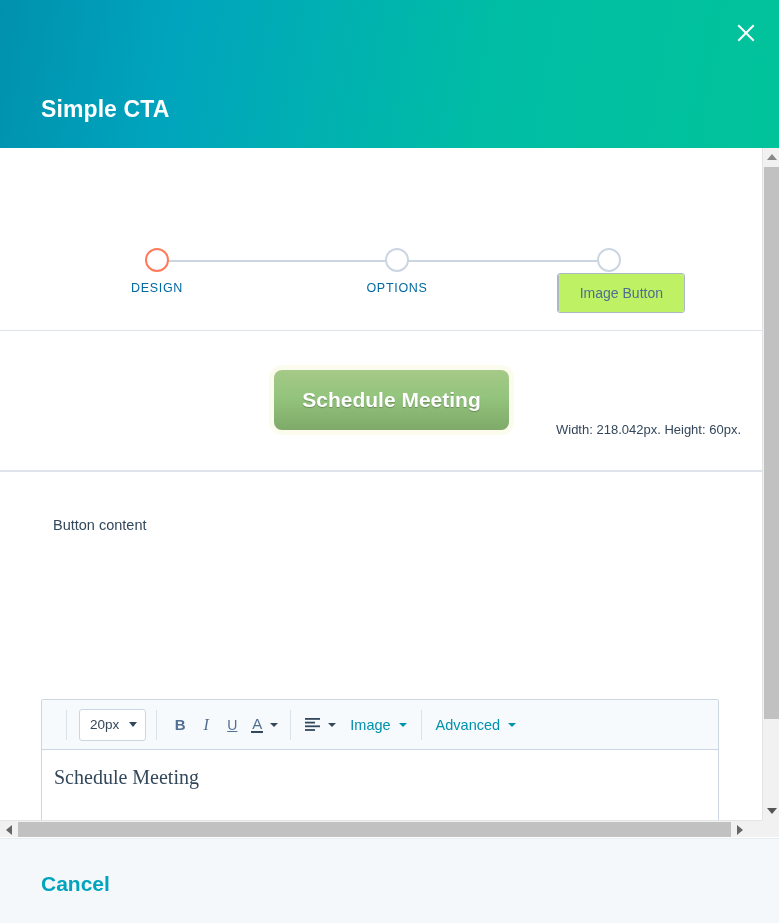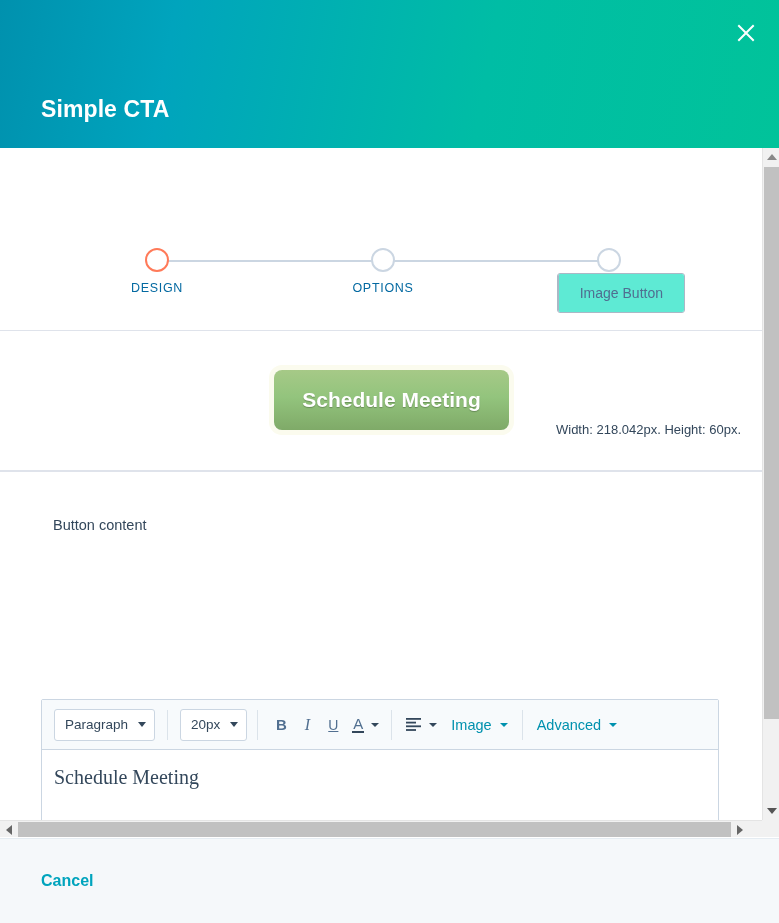--- a/index.html
+++ b/index.html
@@ -62,35 +62,35 @@
     background: #ffffff; border: 2px solid #cbd6e2;
     margin: 0 auto;
   }
   .step.active .dot { border-color: #ff7a59; }
   .step .lbl {
     margin-top: 9px;
     font-size: 12.5px; letter-spacing: .7px;
     color: #0369a1;
   }
   .step-1 { left: 157px; }
-  .step-2 { left: 383px; }
+  .step-2 { left: 397px; }
   .step-3 { left: 609px; }
 
   
   .toggle-group {
     position: absolute; right: 94px; top: 125px;
     display: flex;
     border-radius: 3px; overflow: hidden;
     border: 1px solid #aab8c6;
   }
   .toggle-btn {
     height: 38px; padding: 0 21px;
     display: flex; align-items: center; justify-content: center;
     font-size: 14px; color: #506e91;
-    background: #5eead4; cursor: pointer;
+    background: #bef264; cursor: pointer;
     border: none;
     font-family: "Liberation Sans", sans-serif;
   }
   .toggle-btn.selected { background: #ccd6e0; color: #4f6f8f; }
   .toggle-sep { width: 1px; background: #aab8c6; }
 
   .divider {
     position: absolute; left: 0; width: 762px; height: 1px;
     background: #dfe3eb;
   }
@@ -250,21 +250,21 @@
 
   
   .footer {
     position: absolute; left: 0; top: 838px;
     width: 779px; height: 85px;
     background: #f5f8fa;
     border-top: 1px solid #e5ecf2;
   }
   .cancel-link {
     position: absolute; left: 41px; top: 33px;
-    font-size: 16px; font-weight: bold; color: #00a4bd; cursor: pointer;
+    font-size: 21px; font-weight: bold; color: #00a4bd; cursor: pointer;
   }
   .next-btn {
     position: absolute; right: 39px; top: 22px;
     width: 108px; height: 45px;
     background: #ff7a59; border: none; border-radius: 3px;
     color: #ffffff; font-size: 16px;
     font-family: "Liberation Sans", sans-serif;
     display: flex; align-items: center; justify-content: center; gap: 6px;
     cursor: pointer;
   }
@@ -317,24 +317,20 @@
 
     <div class="divider thick"></div>
 
     <div class="form-area">
 
       <div class="field-label lbl-button-content">Button content</div>
 
       <div class="editor">
         <div class="editor-toolbar">
 
-          <div class="tb-select paragraph">
-            <span>Paragraph</span>
-            <span class="caret"></span>
-          </div>
 
           <div class="tb-sep"></div>
 
           <div class="tb-select">
             <span>20px</span>
             <span class="caret"></span>
           </div>
 
           <div class="tb-sep" style="margin:0 10px;"></div>
 

